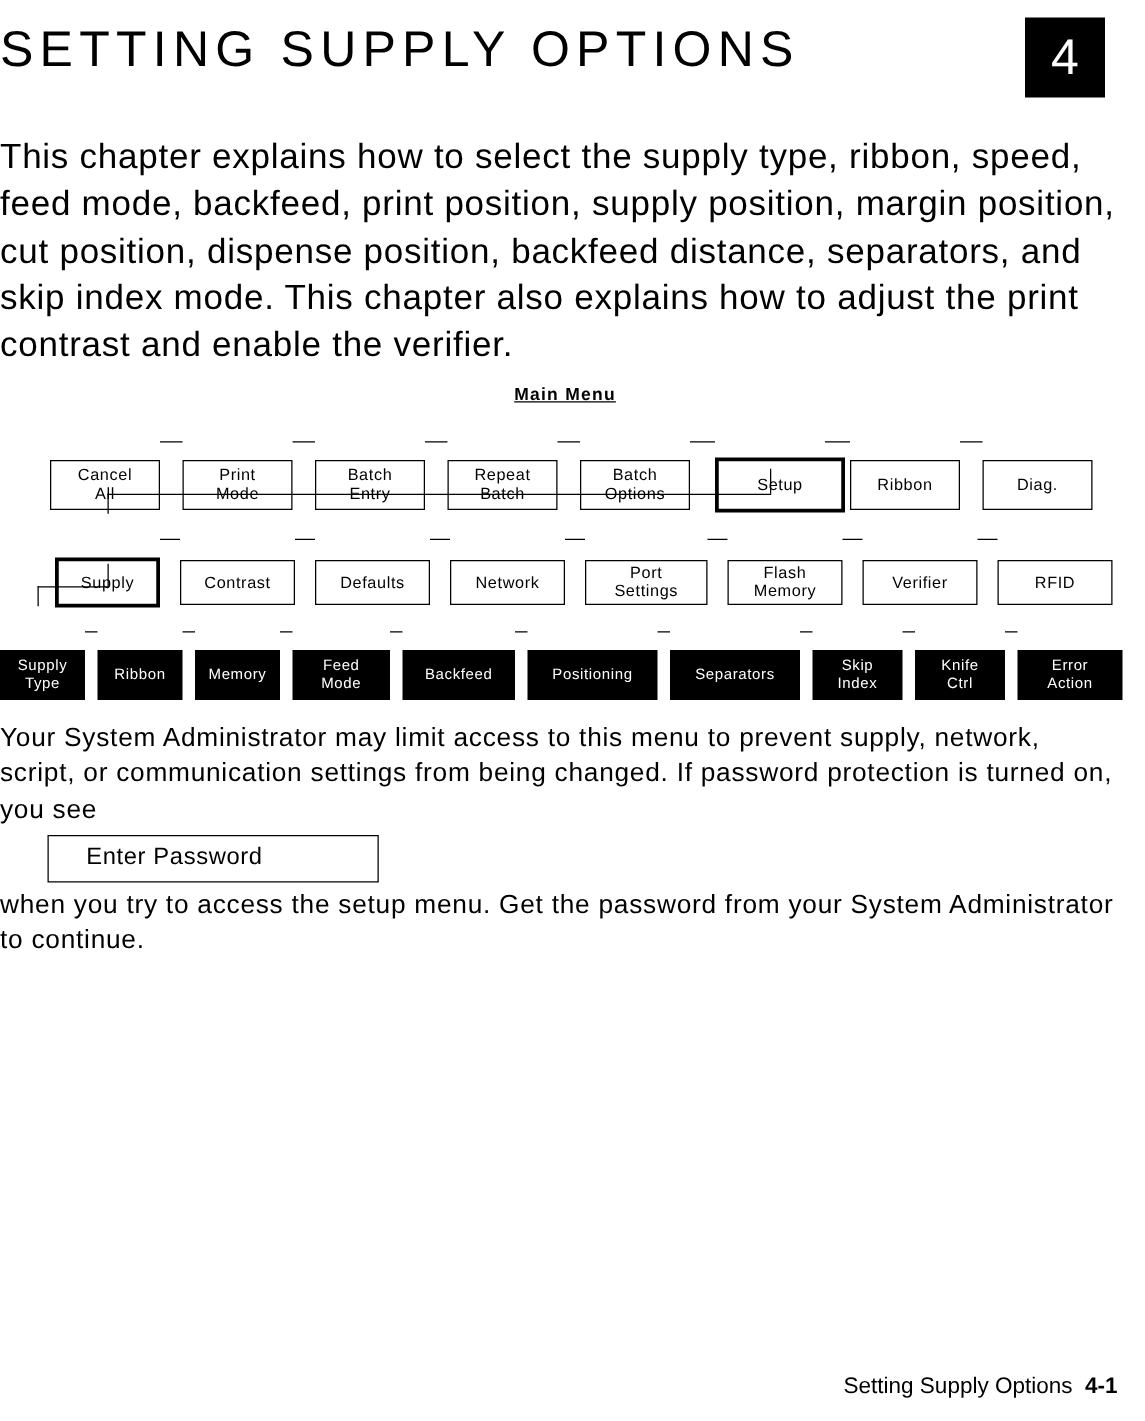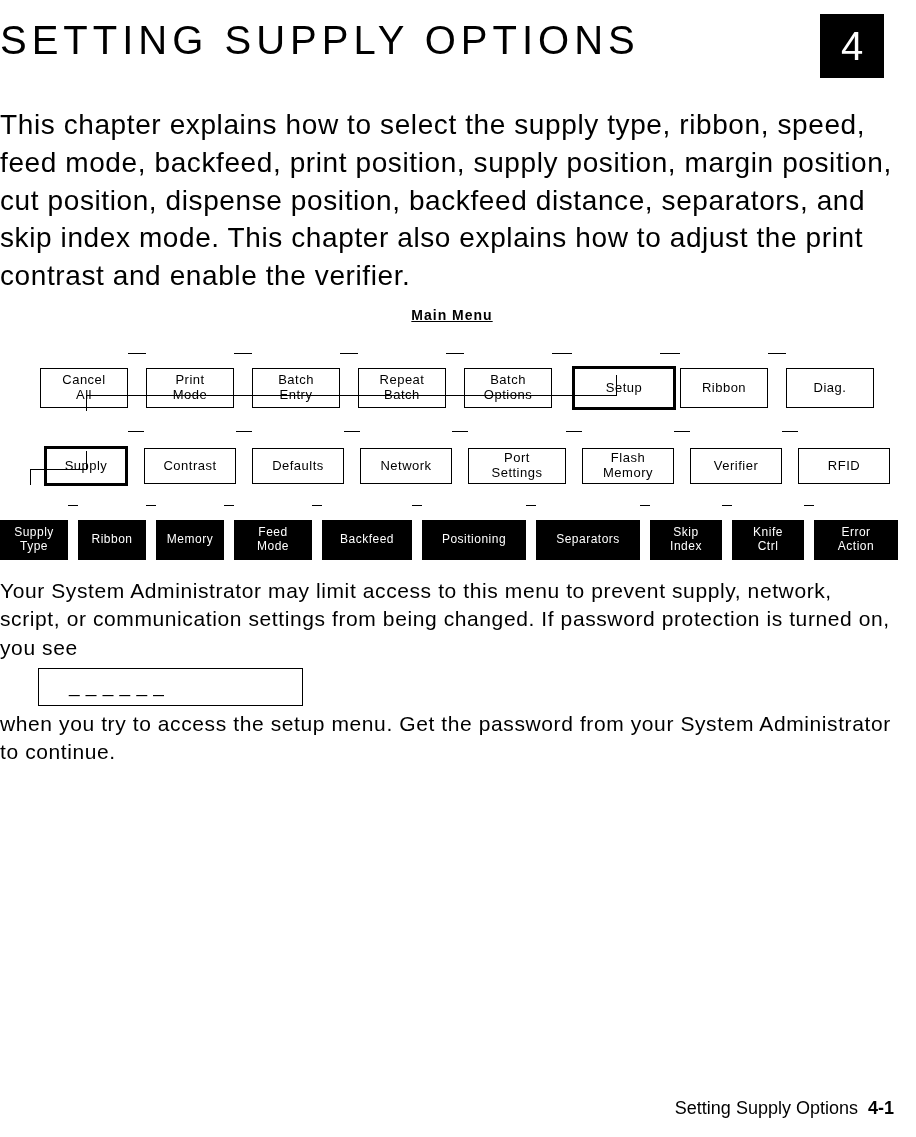--- a/index.html
+++ b/index.html
@@ -204,21 +204,21 @@
     <div class="conn" style="left:412px; top:172px; width:10px; height:1px;"></div>
     <div class="conn" style="left:526px; top:172px; width:10px; height:1px;"></div>
     <div class="conn" style="left:640px; top:172px; width:10px; height:1px;"></div>
     <div class="conn" style="left:722px; top:172px; width:10px; height:1px;"></div>
     <div class="conn" style="left:804px; top:172px; width:10px; height:1px;"></div>
   </div>
 
   <p class="admin-text">Your System Administrator may limit access to this menu to prevent supply, network, script, or communication settings from being changed.  If password protection is turned on, you see</p>
 
   <div class="pw-box">
-    <div>_ _ _ _ _ _</div>
+    <div>Enter Password</div>
   </div>
 
   <p class="after-text">when you try to access the setup menu.  Get the password from your System Administrator to continue.</p>
 
 </div>
 
 <div class="footer">
   <span>Setting Supply Options</span>&nbsp;&nbsp;<b>4-1</b>
 </div>
 

